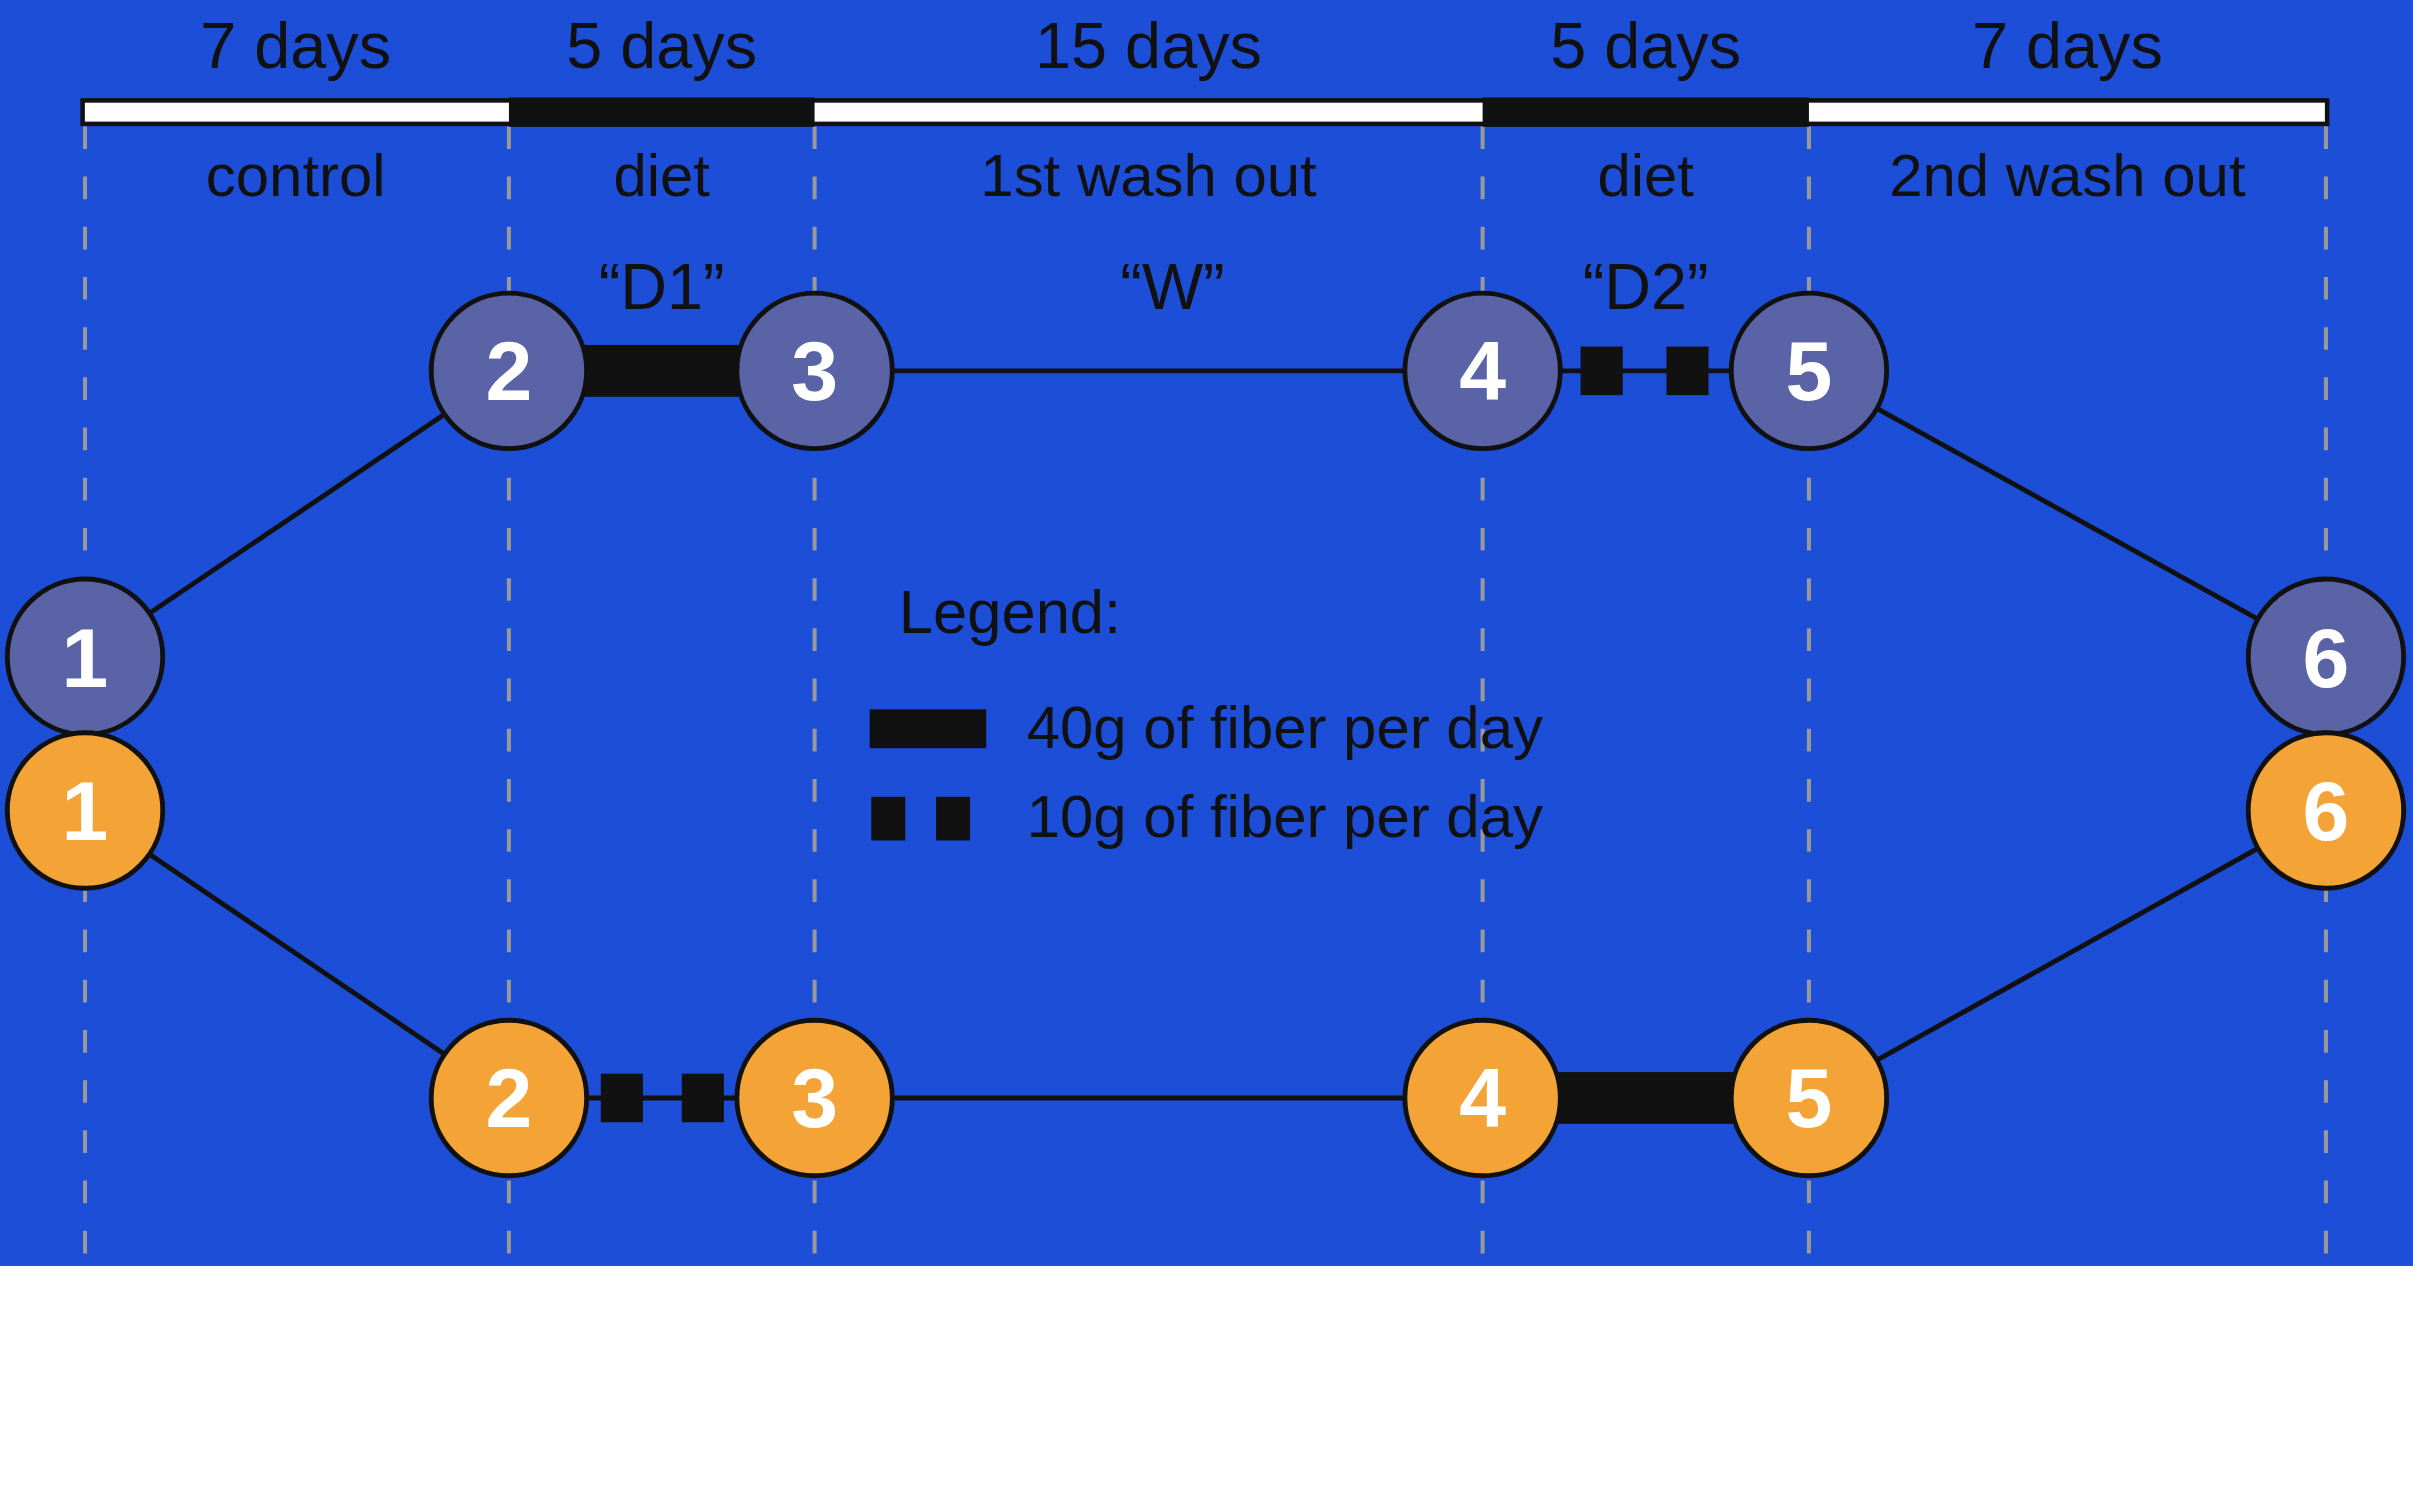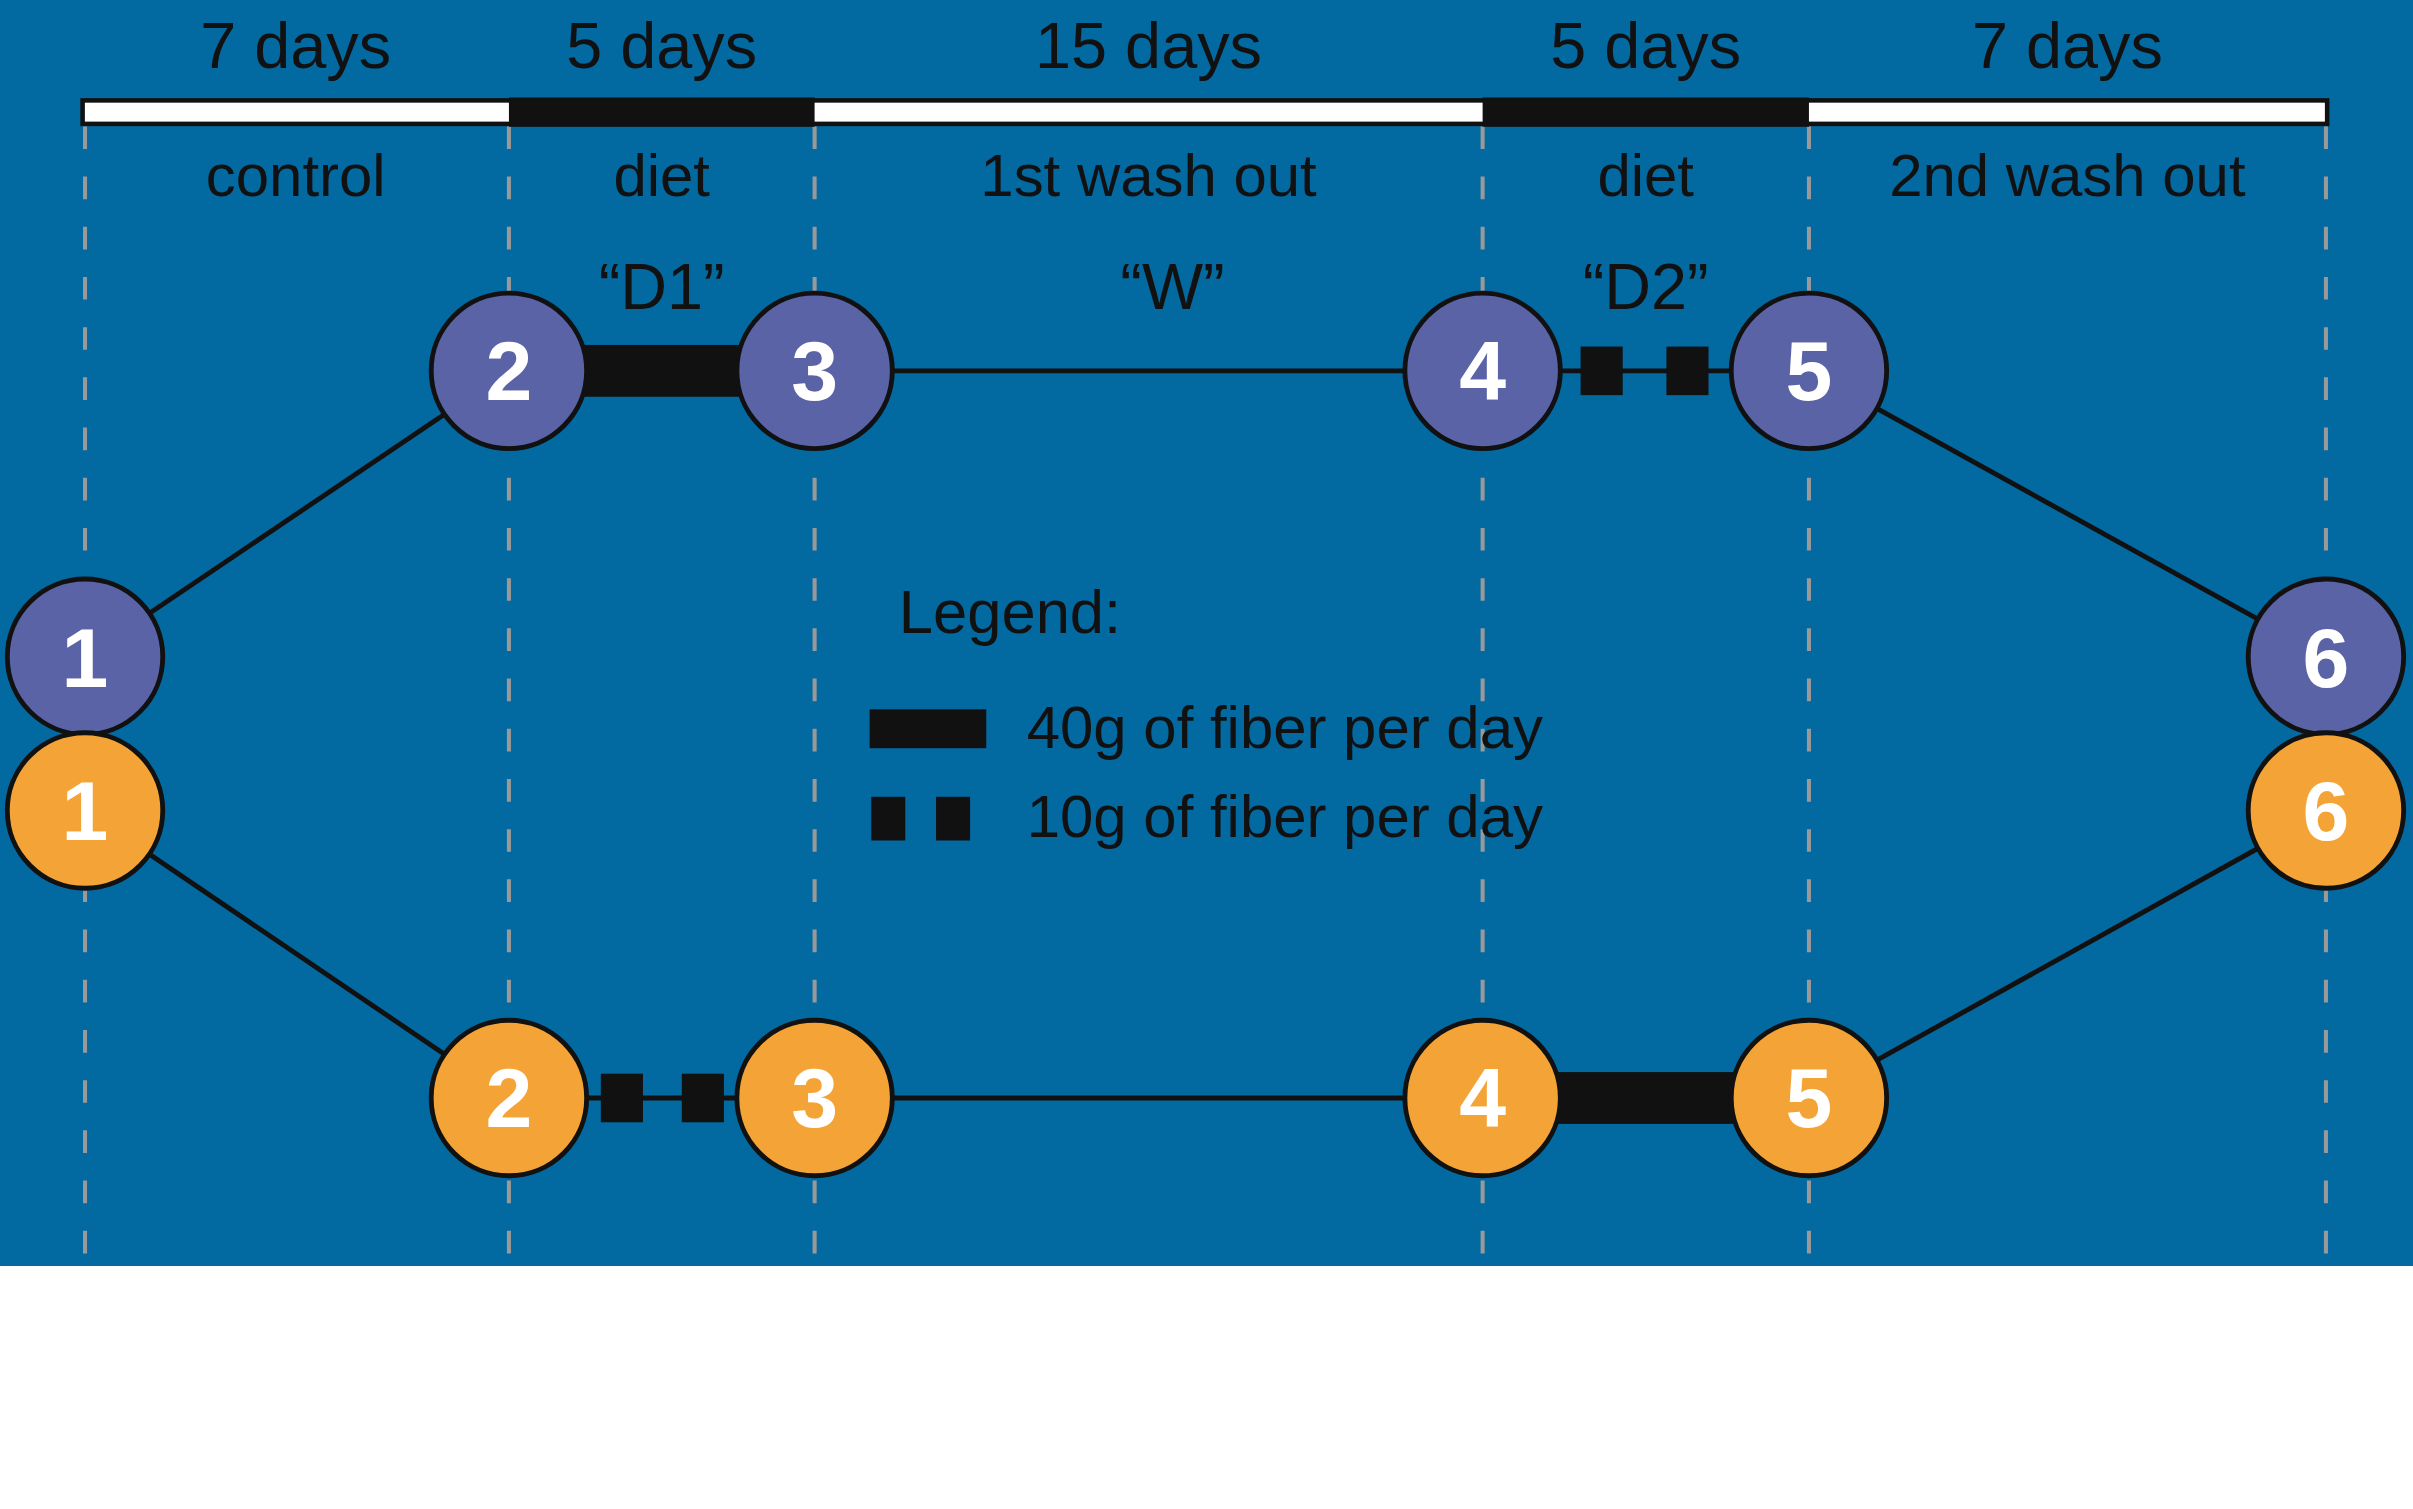--- a/index.html
+++ b/index.html
@@ -1,16 +1,16 @@
 <!DOCTYPE html>
 <html style="--ink: #111111; --guide: #999999;font-size:7.7px"><head>
 <meta charset="utf-8">
 <style>
   html,body{margin:0;padding:0;background:#ffffff;}
-  .figure-wrap{width:100vw;background:#0369a1;}
+  .figure-wrap{width:100vw;background:#1d4ed8;}
   svg{display:block;width:100%;height:auto;}
   svg text{font-family:"Liberation Sans","DejaVu Sans",sans-serif;fill:var(--ink,#111111);}
   .days-label{font-size:40px;text-anchor:middle;}
   .phase-label{font-size:37px;text-anchor:middle;}
   .code-label{font-size:40px;text-anchor:middle;}
   .visit-number{font-size:52px;font-weight:bold;fill:#ffffff;text-anchor:middle;}
   .legend-title{font-size:38px;}
   .legend-label{font-size:37px;}
   .bar-outline{fill:#ffffff;stroke:var(--ink,#111111);stroke-width:2.8;}
   .diet-segment{fill:var(--ink,#111111);}

